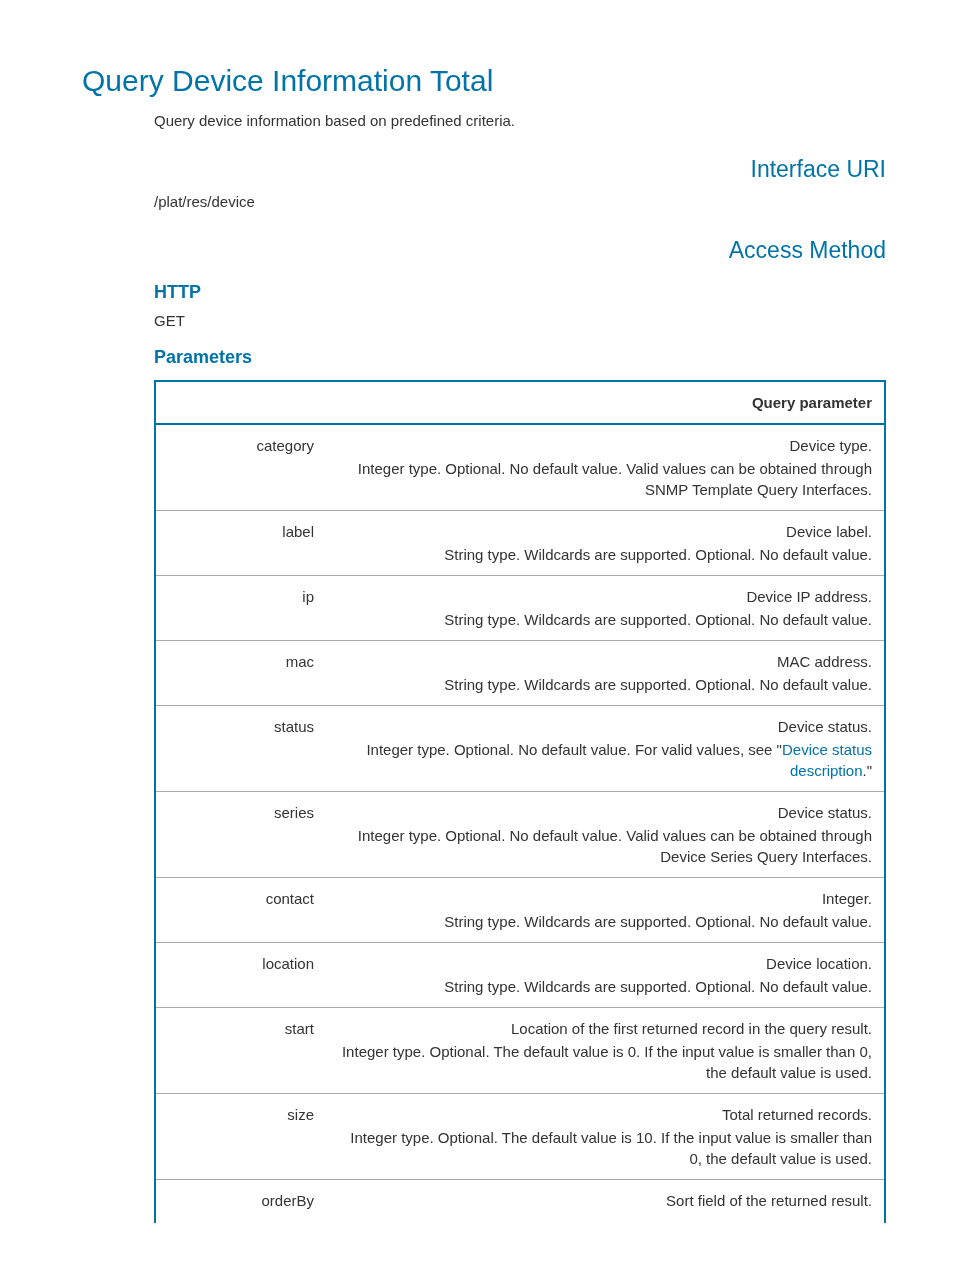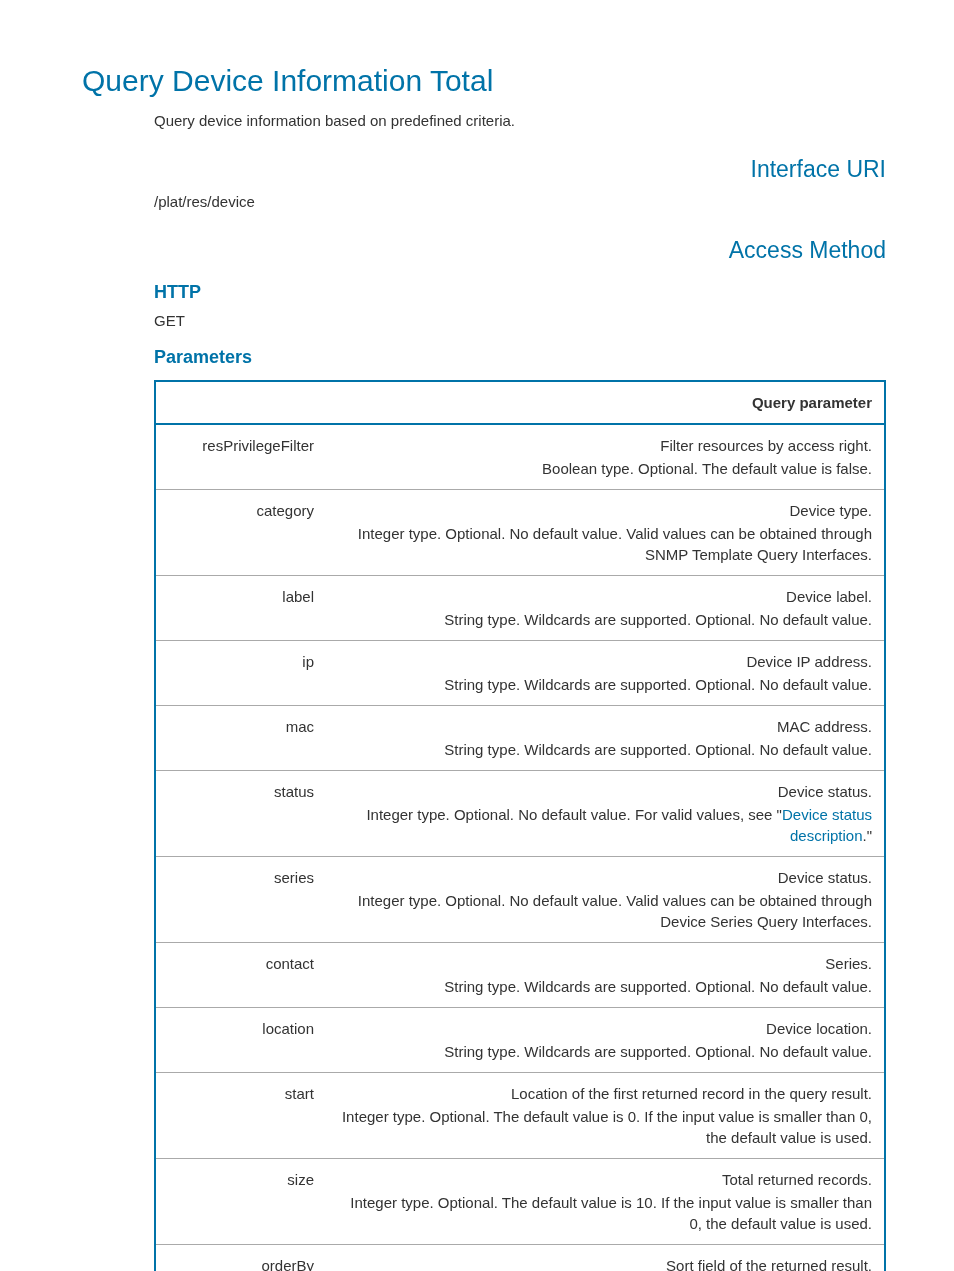--- a/index.html
+++ b/index.html
@@ -84,27 +84,20 @@
   <h3>Parameters</h3>
 
   <table>
     <thead>
       <tr>
         <th colspan="2">Query parameter</th>
       </tr>
     </thead>
     <tbody id="param-body">
         <tr>
-          <td class="param">resPrivilegeFilter</td>
-          <td>
-            <div class="desc-main">Filter resources by access right.</div>
-            <div class="desc-detail">Boolean type. Optional. The default value is false.</div>
-          </td>
-        </tr>
-        <tr>
           <td class="param">category</td>
           <td>
             <div class="desc-main">Device type.</div>
             <div class="desc-detail">Integer type. Optional. No default value. Valid values can be obtained through SNMP Template Query Interfaces.</div>
           </td>
         </tr>
         <tr>
           <td class="param">label</td>
           <td>
             <div class="desc-main">Device label.</div>
@@ -135,21 +128,21 @@
         <tr>
           <td class="param">series</td>
           <td>
             <div class="desc-main">Device status.</div>
             <div class="desc-detail">Integer type. Optional. No default value. Valid values can be obtained through Device Series Query Interfaces.</div>
           </td>
         </tr>
         <tr>
           <td class="param">contact</td>
           <td>
-            <div class="desc-main">Series.</div>
+            <div class="desc-main">Integer.</div>
             <div class="desc-detail">String type. Wildcards are supported. Optional. No default value.</div>
           </td>
         </tr>
         <tr>
           <td class="param">location</td>
           <td>
             <div class="desc-main">Device location.</div>
             <div class="desc-detail">String type. Wildcards are supported. Optional. No default value.</div>
           </td>
         </tr>

